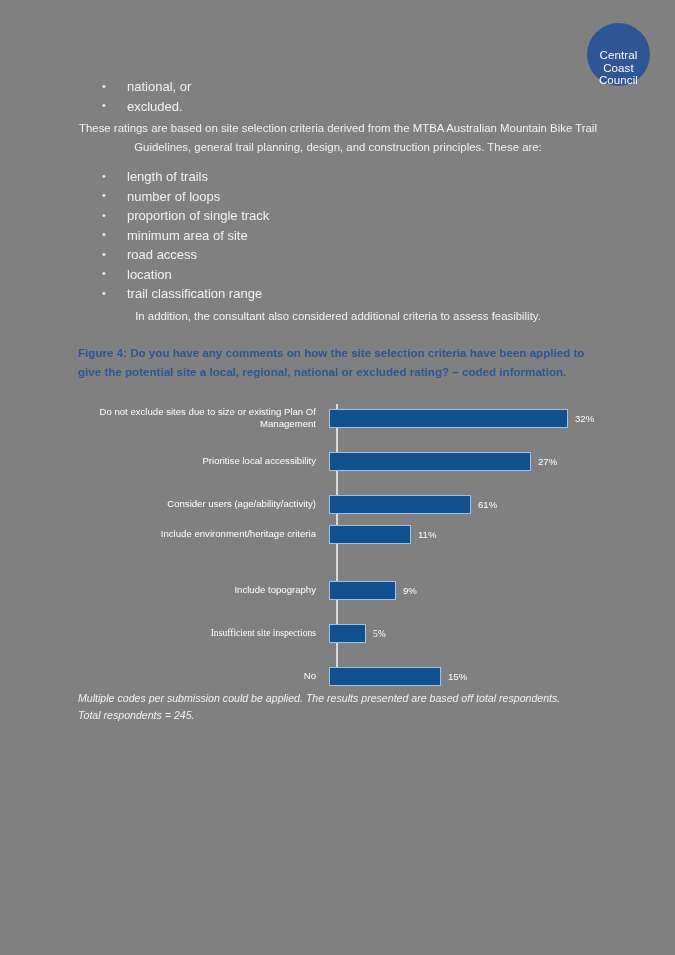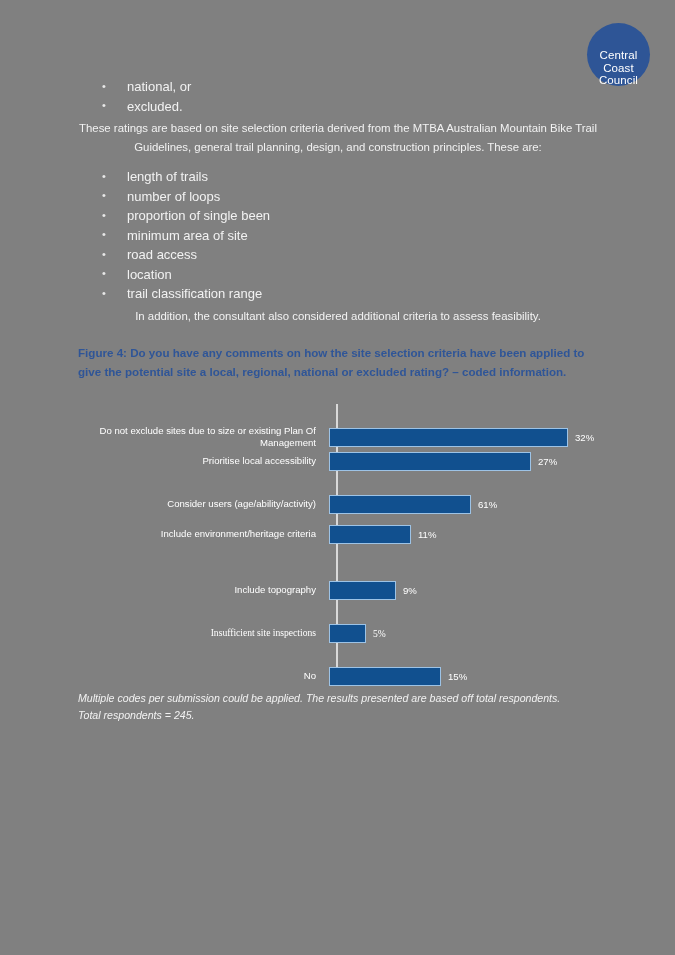--- a/index.html
+++ b/index.html
@@ -177,40 +177,40 @@
     <ul class="bullets">
       <li>national, or</li>
       <li>excluded.</li>
     </ul>
 
     <p class="para">These ratings are based on site selection criteria derived from the MTBA Australian Mountain Bike Trail Guidelines, general trail planning, design, and construction principles. These are:</p>
 
     <ul class="bullets">
       <li>length of trails</li>
       <li>number of loops</li>
-      <li>proportion of single been</li>
+      <li>proportion of single track</li>
       <li>minimum area of site</li>
       <li>road access</li>
       <li>location</li>
       <li>trail classification range</li>
     </ul>
 
     <p class="para">In addition, the consultant also considered additional criteria to assess feasibility.</p>
 
     <p class="figure-caption">
       <span class="cap-label">Figure 4:</span><span class="cap-text"> Do you have any comments on how the site selection criteria have been applied to give the potential site a local, regional, national or excluded rating? – coded information.</span>
     </p>
 
   </div>
 
   <div class="chart">
 
     <div class="axis"></div>
 
-    <div class="chart-row" style="top:0px;margin-top:19px;">
+    <div class="chart-row" style="top:0px;">
       <div class="cat-label">Do not exclude sites due to size or existing Plan Of Management</div>
       <div class="bar-wrap">
         <div class="bar" style="width:239px;"></div>
         <div class="bar-value">32%</div>
       </div>
     </div>
 
     <div class="chart-row" style="top:43px;">
       <div class="cat-label">Prioritise local accessibility</div>
       <div class="bar-wrap">

